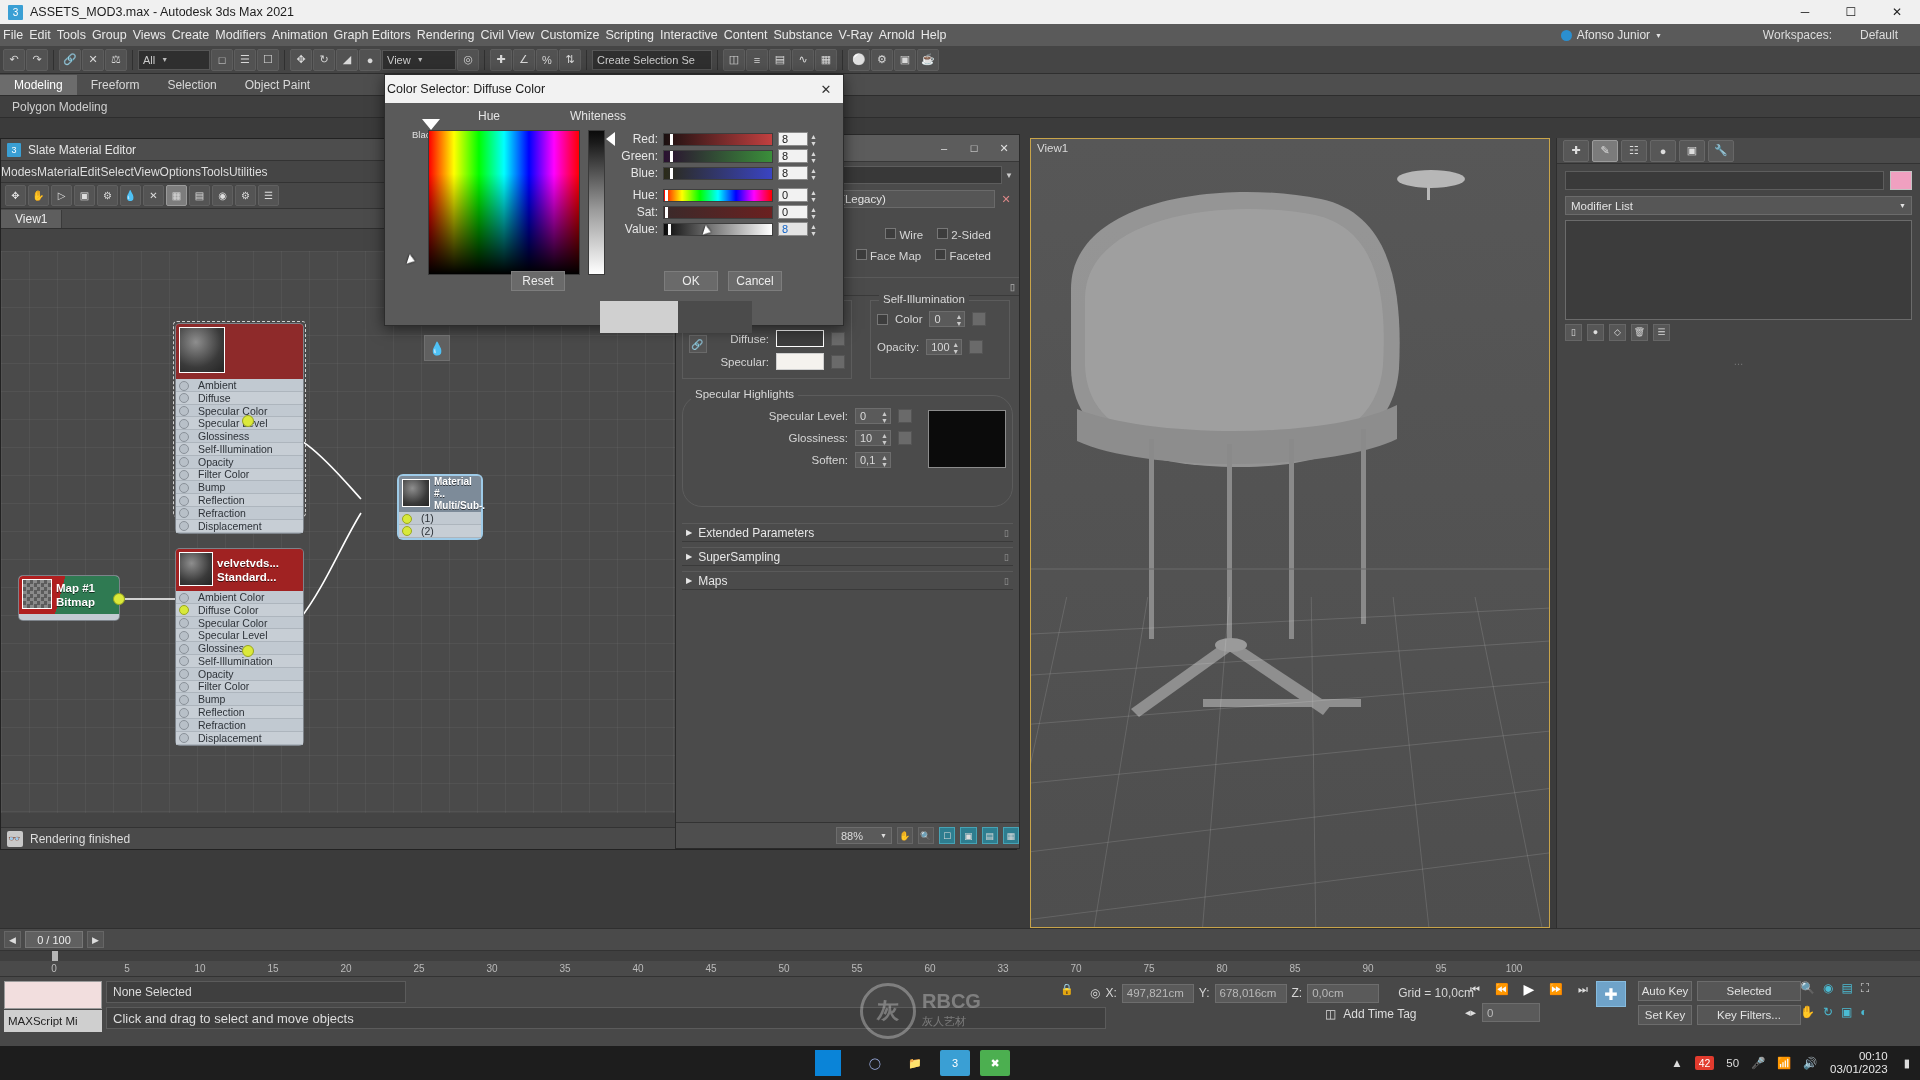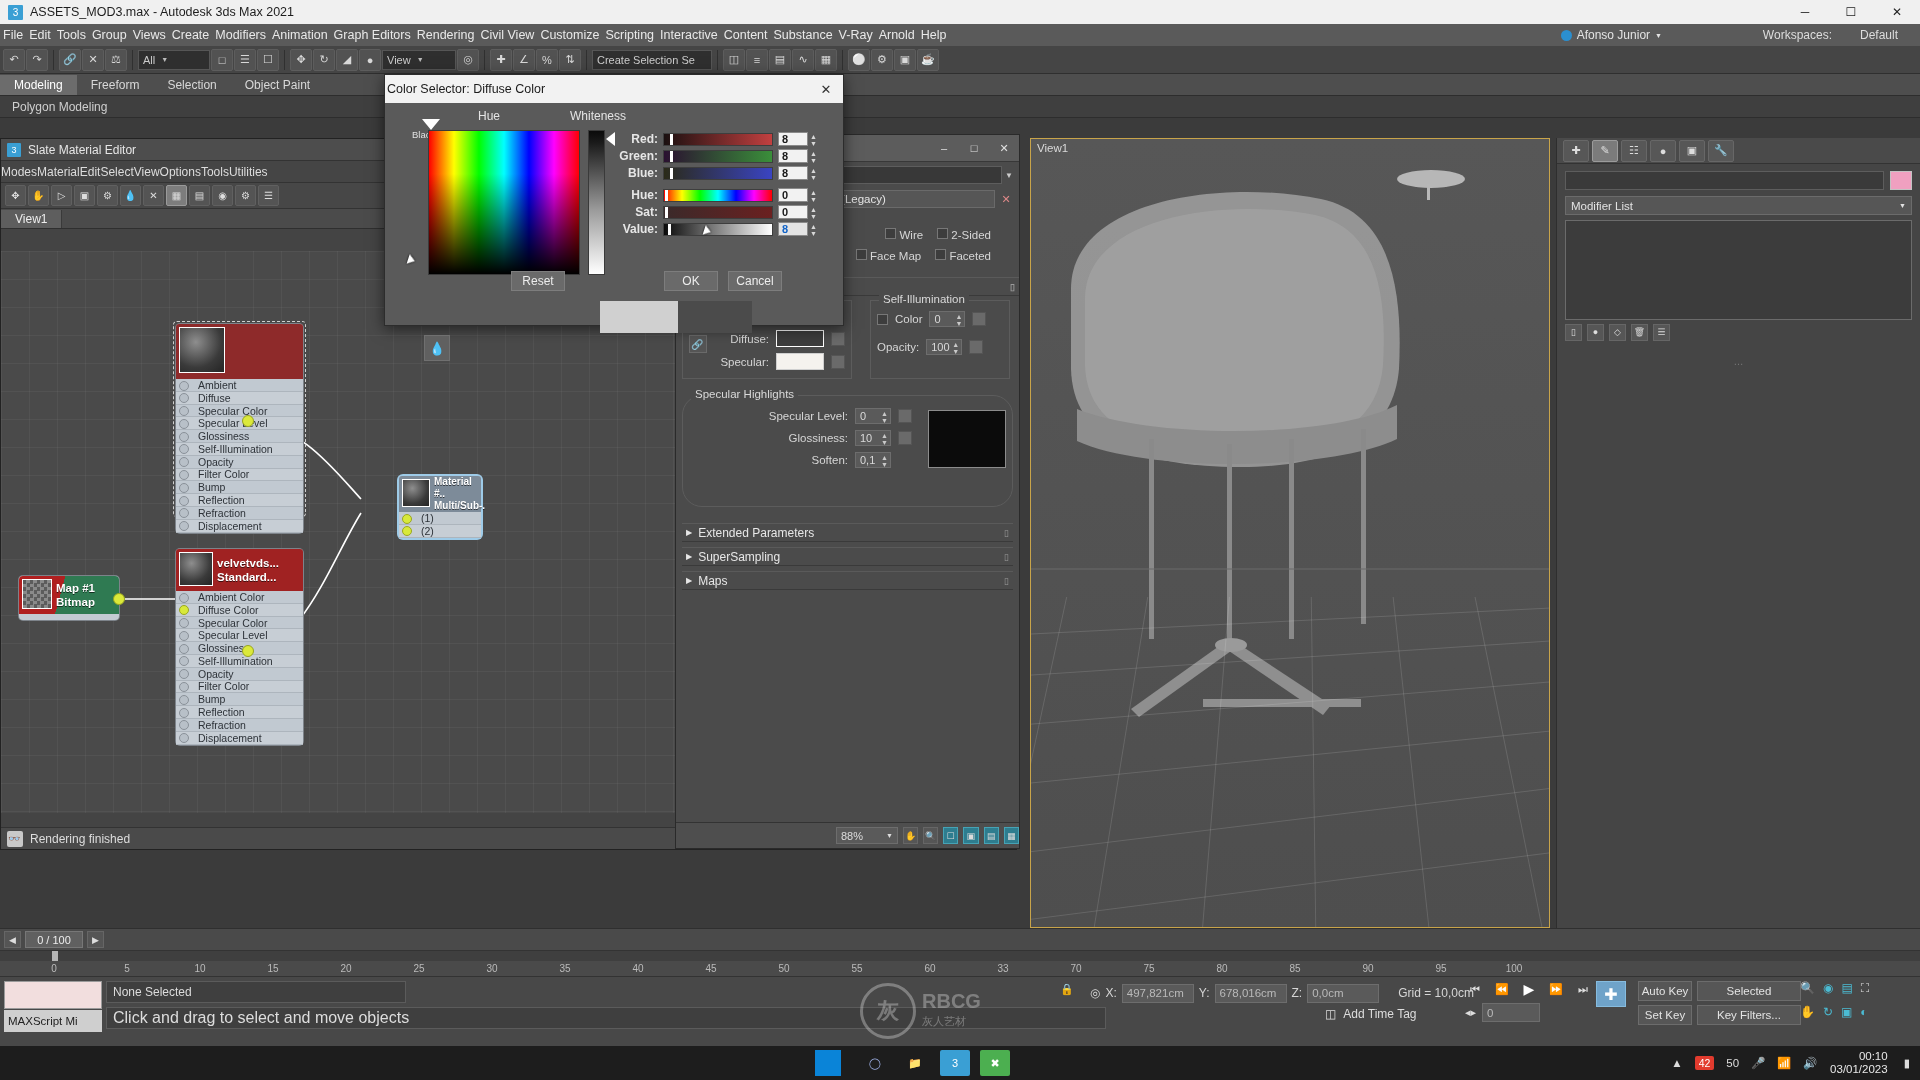--- a/index.html
+++ b/index.html
@@ -155,21 +155,21 @@
     font-size:11px;display:flex;align-items:center;padding-left:4px;position:relative;}
   .spin .arrows{position:absolute;right:2px;top:1px;font-size:7px;line-height:7px;color:#c9c9c9;}
   .blackpatch{width:78px;height:58px;background:#0b0b0b;border:1px solid #8c8c8c;}
   .collapsed{margin:5px 6px 0 6px;height:19px;display:flex;align-items:center;gap:6px;
     font-size:12px;color:#e7e7e7;border-top:1px solid #5a5a5a;border-bottom:1px solid #3a3a3a;
     padding-left:4px;}
   .collapsed .pin{margin-left:auto;margin-right:4px;font-size:9px;color:#9a9a9a;}
   .matwin-foot{position:absolute;left:0;bottom:0;width:343px;height:26px;background:#4e4e4e;
     border-top:1px solid #333;display:flex;align-items:center;gap:5px;padding-left:160px;}
   .matwin-foot .zoom{height:17px;background:#5a5a5a;border:1px solid #6d6d6d;font-size:11px;
-    color:#ddd;display:flex;align-items:center;padding:0 4px;gap:23px;}
+    color:#ddd;display:flex;align-items:center;padding:0 4px;gap:17px;}
   .matwin-foot .fi{width:17px;height:17px;background:#565656;border:1px solid #666;
     display:flex;align-items:center;justify-content:center;font-size:9px;color:#dcdcdc;}
   .matwin-foot .fi.t{background:#2e7d8f;border-color:#46a3b5;}
 
   
   .viewport{position:absolute;left:1030px;top:138px;width:520px;height:790px;
     background:linear-gradient(#575757,#4e4e4e);border:1px solid #c8a44a;overflow:hidden;}
   .vp-label{position:absolute;left:6px;top:3px;font-size:11.5px;color:#d9d9d9;}
   .vp-grid{position:absolute;left:0;bottom:0;width:520px;height:330px;overflow:hidden;}
 
@@ -209,21 +209,21 @@
     border-top:1px solid #333;}
   .mxs{position:absolute;left:4px;top:4px;width:98px;height:28px;background:#f2dede;
     border:1px solid #9a9a9a;}
   .mxs-lbl{position:absolute;left:4px;top:33px;width:98px;height:22px;background:#cfcfcf;
     color:#222;font-size:11.5px;display:flex;align-items:center;padding-left:4px;}
   .statusline{position:absolute;left:106px;top:4px;height:22px;background:#3f3f3f;
     border:1px solid #5b5b5b;width:300px;display:flex;align-items:center;padding-left:6px;
     font-size:12px;color:#ddd;}
   .prompt{position:absolute;left:106px;top:30px;height:22px;background:#3f3f3f;
     border:1px solid #5b5b5b;width:1000px;display:flex;align-items:center;padding-left:6px;
-    font-size:16px;color:#ddd;}
+    font-size:13px;color:#ddd;}
   .coords{position:absolute;left:1090px;top:4px;height:24px;display:flex;align-items:center;gap:5px;font-size:12px;}
   .coord-f{width:72px;height:19px;background:#5a5a5a;border:1px solid #6d6d6d;color:#b9b9b9;
     font-size:11.5px;display:flex;align-items:center;padding-left:4px;}
   .addtag{position:absolute;left:1325px;top:30px;display:flex;align-items:center;gap:7px;font-size:12px;color:#ddd;}
   .animctl{position:absolute;left:1465px;top:2px;display:flex;align-items:center;gap:7px;}
   .animctl .ab{width:20px;height:20px;display:flex;align-items:center;justify-content:center;
     font-size:11px;color:#e0e0e0;}
   .autokey{position:absolute;left:1600px;top:3px;width:300px;height:52px;}
   .keybtn{height:20px;background:#565656;border:1px solid #6c6c6c;font-size:11.5px;color:#e3e3e3;
     display:flex;align-items:center;justify-content:center;}
@@ -258,21 +258,21 @@
       linear-gradient(to bottom, rgba(0,0,0,0) 30%, rgba(0,0,0,1) 100%),
       linear-gradient(to right,#ff0000,#ffff00,#00ff00,#00ffff,#0000ff,#ff00ff,#ff0000);
   }
   .cs-sq-mark{position:absolute;left:22px;top:16px;width:0;height:0;
     border-left:9px solid transparent;border-right:9px solid transparent;border-top:11px solid #fff;}
   .cs-wbar{position:absolute;left:188px;top:27px;width:17px;height:145px;border:1px solid #3a3a3a;
     background:linear-gradient(to bottom,#0a0a0a 0%,#1a1a1a 8%,#9a9a9a 55%,#ffffff 100%);}
   .cs-wmark{position:absolute;left:206px;top:29px;width:0;height:0;
     border-top:7px solid transparent;border-bottom:7px solid transparent;border-right:9px solid #fff;}
   .cs-rows{position:absolute;left:214px;top:28px;width:240px;}
-  .cs-row{display:flex;align-items:center;height:16px;margin-bottom:1px;font-weight:bold;}
+  .cs-row{display:flex;align-items:center;height:16px;margin-bottom:1px;}
   .cs-row .lbl{width:44px;text-align:right;font-size:12px;color:#e6e6e6;margin-right:5px;}
   .cs-row .ramp{width:110px;height:13px;border:1px solid #3e3e3e;position:relative;}
   .cs-row .ramp .needle{position:absolute;top:0;width:3px;height:11px;background:#fff;}
   .cs-row .val{width:30px;height:14px;background:#f2f2f2;border:1px solid #8a8a8a;color:#1a1a1a;
     font-size:11px;display:flex;align-items:center;padding-left:3px;margin-left:5px;position:relative;}
   .cs-row .val.hl{background:#e4e4e4;color:#1163c7;}
   .cs-row .val .sp{position:absolute;right:-10px;top:0;font-size:7px;line-height:7px;color:#d8d8d8;}
   .cs-preview{position:absolute;left:200px;top:198px;width:152px;height:32px;}
   .cs-preview .a{position:absolute;left:0;top:0;width:78px;height:32px;background:#d0d0d0;}
   .cs-preview .b{position:absolute;left:78px;top:0;width:74px;height:32px;background:#4b4b4b;}

